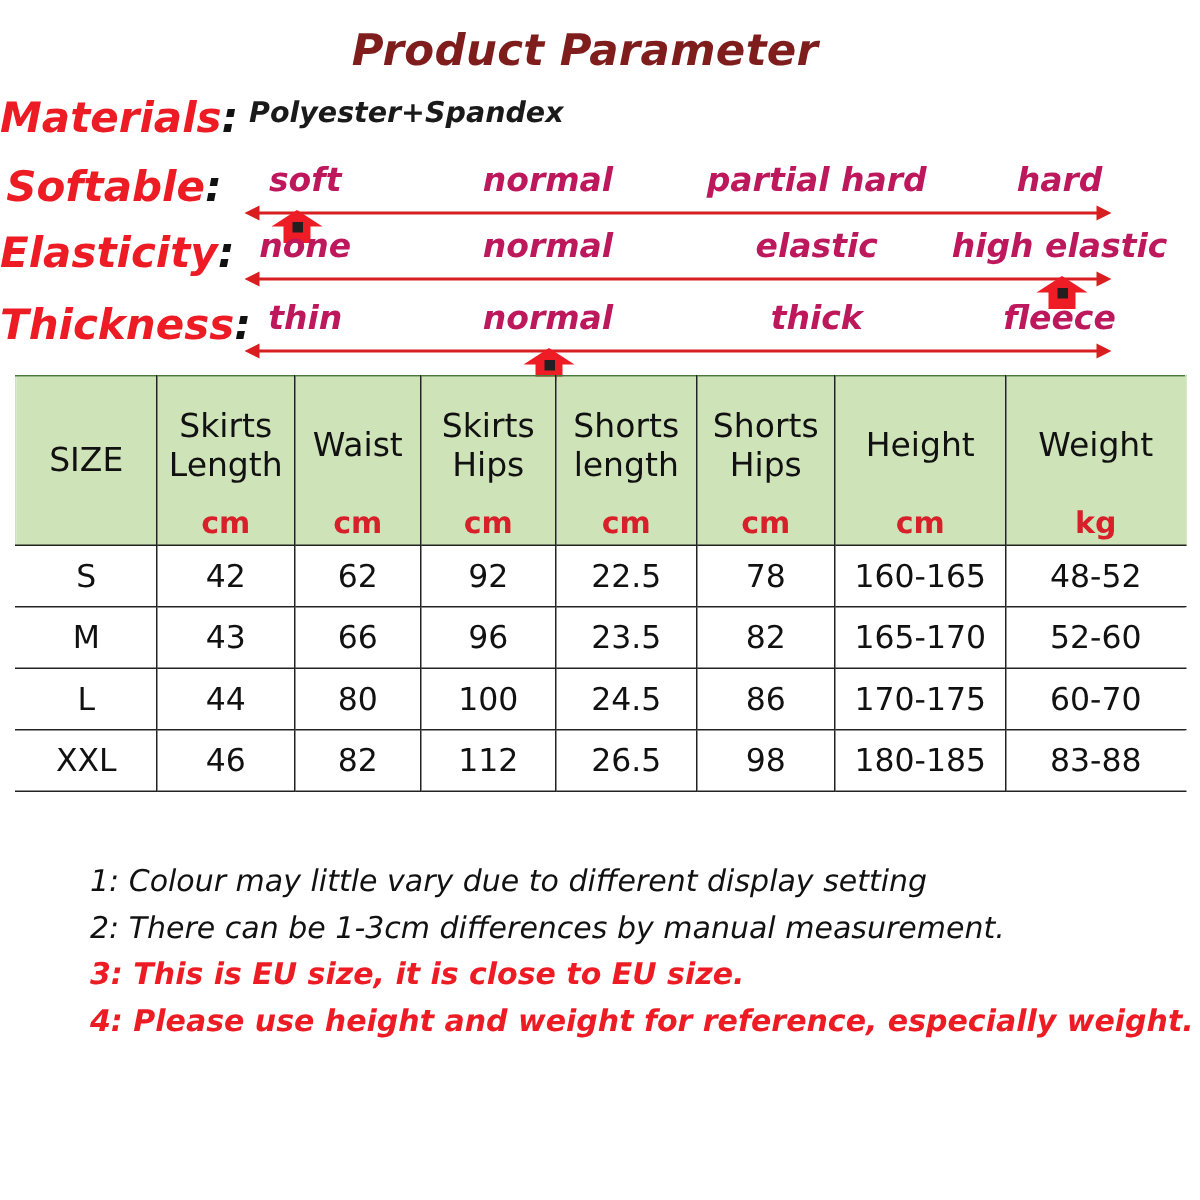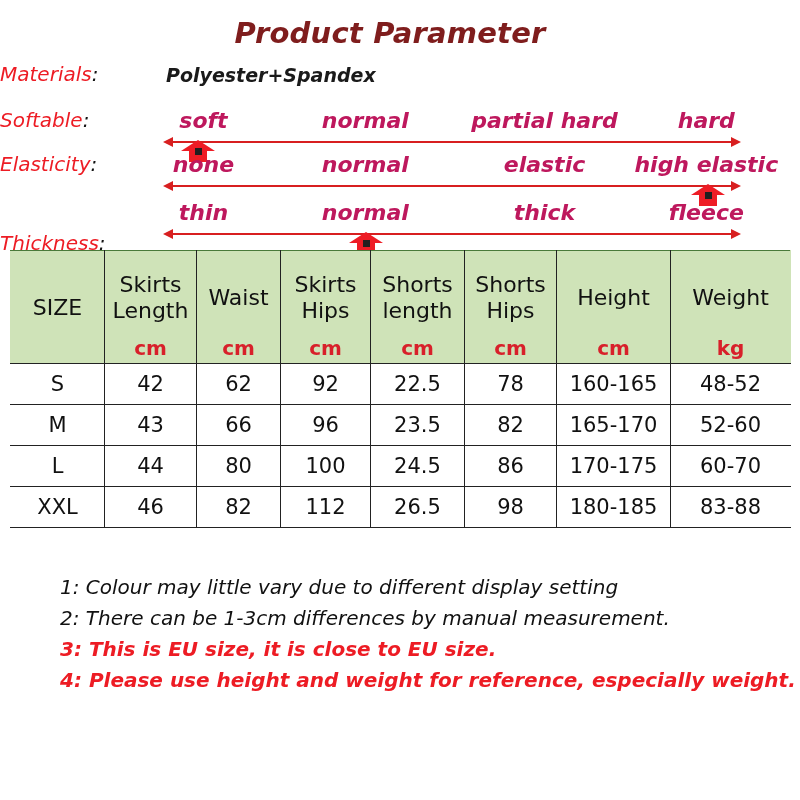--- a/index.html
+++ b/index.html
@@ -13,22 +13,22 @@
   
   .title{
     position:absolute;left:0;top:16px;width:780px;text-align:center;
     color:#7f1d1d;font-weight:bold;font-style:italic;font-size:29px;
     letter-spacing:.2px;
   }
 
   
   .spec-row{position:absolute;left:0;width:800px;height:40px;}
   .spec-label{
-    position:absolute;left:0;width:152px;text-align:left;
-    color:#ed1c24;font-weight:normal;font-style:italic;font-size:20px;
+    position:absolute;left:0;width:152px;text-align:center;
+    color:#ed1c24;font-weight:bold;font-style:italic;font-size:28px;
     white-space:nowrap;
   }
   .spec-label .colon{color:#111;}
   .materials-value{
     position:absolute;left:166px;top:2px;
     color:#1a1a1a;font-weight:bold;font-style:italic;font-size:19px;
     white-space:nowrap;
   }
 
   
@@ -153,21 +153,21 @@
       <div class="head right"></div>
     </div>
     <div class="marker" style="left:708px;top:32px;">
       <div class="roof"></div>
       <div class="body"></div>
       <div class="notch"></div>
     </div>
   </div>
 
   <div class="spec-row" style="top:200px;">
-    <div class="spec-label" style="top:0;margin-top:31px;"><span>Thickness</span><span class="colon">:</span></div>
+    <div class="spec-label" style="top:0;"><span>Thickness</span><span class="colon">:</span></div>
     <div class="scale-labels" style="top:0;">
       <span style="left:7%;">thin</span>
       <span style="left:35%;">normal</span>
       <span style="left:66%;">thick</span>
       <span style="left:94%;">fleece</span>
     </div>
     <div class="arrow-line" style="top:27px;">
       <div class="head left"></div>
       <div class="bar"></div>
       <div class="head right"></div>

